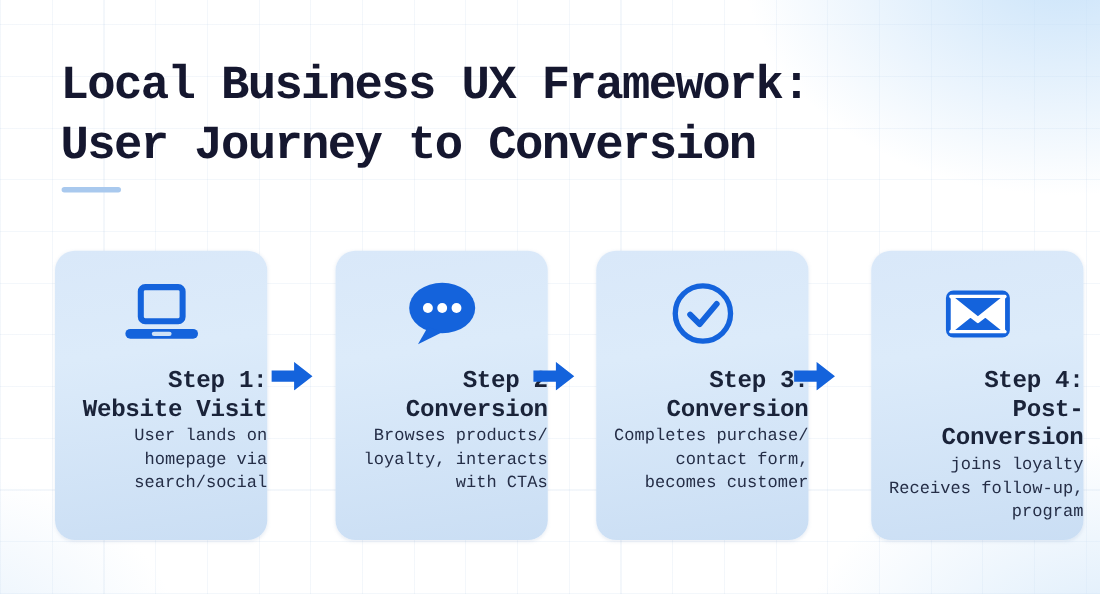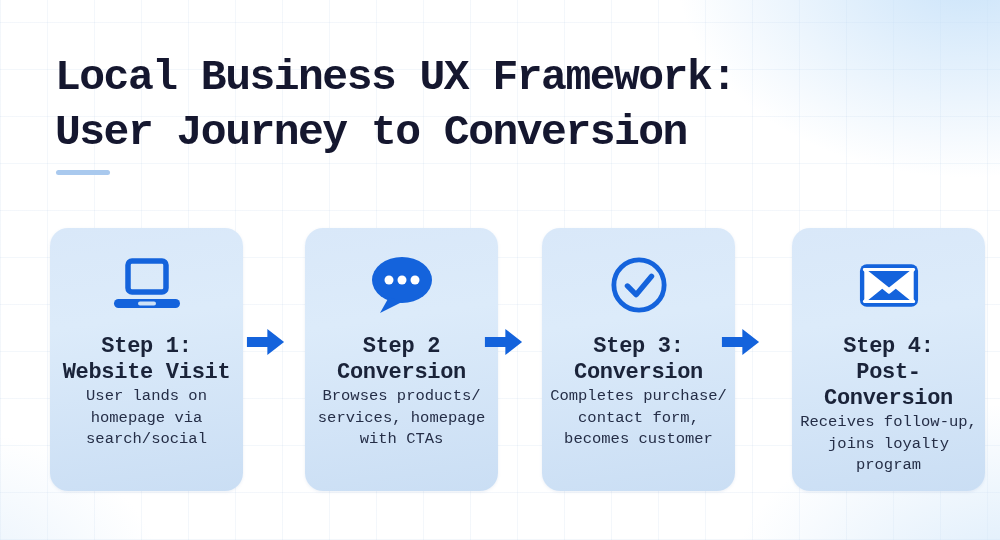--- a/index.html
+++ b/index.html
@@ -18,21 +18,21 @@
     position:absolute;left:55px;top:50px;margin:0;
     font-size:43px;line-height:55px;font-weight:bold;
     letter-spacing:-1.5px;color:#15172f;
   }
   .divider{
     position:absolute;left:56px;top:170px;width:54px;height:5px;
     background:#a9c9ee;border-radius:2.5px;
   }
   .card{
     position:absolute;top:228px;width:193px;height:263px;
-    border-radius:18px;text-align:center;
+    border-radius:18px;text-align:right;
     background:linear-gradient(172deg,#d9e8f9 0%,#dcebfa 35%,#cadef4 100%);
     box-shadow:0 1px 3px rgba(120,150,190,0.15);
   }
   .card.c1{left:50px}.card.c2{left:305px}.card.c3{left:542px}.card.c4{left:792px}
   .icon-wrap{
     height:58px;margin-top:28px;display:flex;
     align-items:center;justify-content:center;color:var(--accent,#1463DC);
   }
   .step-title{
     margin-top:20px;font-size:22px;line-height:26px;font-weight:bold;
@@ -90,21 +90,21 @@
         <circle cx="33" cy="26" r="4.5" fill="#ffffff"></circle>
         <circle cx="46" cy="26" r="4.5" fill="#ffffff"></circle>
       </svg>
     </div>
     <div class="step-title">
       <div>Step 2</div>
       <div>Conversion</div>
     </div>
     <div class="step-desc">
       <div>Browses products/</div>
-      <div>services, homepage</div>
+      <div>loyalty, interacts</div>
       <div>with CTAs</div>
     </div>
   </div>
 
   <div class="arrow a2">
     <svg width="39" height="26" viewBox="0 0 40 28">
         <path d="M0 8.5 H22 V0 L40 14 L22 28 V19.5 H0 Z" fill="currentColor"></path>
       </svg>
   </div>
 
@@ -139,19 +139,19 @@
         <rect x="6.5" y="7.5" width="51" height="33" rx="2" fill="#ffffff"></rect>
         <path d="M6.5 7.5 L32 28 L57.5 7.5 Z" fill="currentColor" stroke="#ffffff" stroke-width="3" stroke-linejoin="round"></path>
         <path d="M6.5 40.5 L25 25.5 L32 31 L39 25.5 L57.5 40.5 Z" fill="currentColor" stroke="#ffffff" stroke-width="3" stroke-linejoin="round"></path>
       </svg>
     </div>
     <div class="step-title">
       <div>Step 4:</div>
       <div>Post-Conversion</div>
     </div>
     <div class="step-desc">
+      <div>joins loyalty</div>
       <div>Receives follow-up,</div>
-      <div>joins loyalty</div>
       <div>program</div>
     </div>
   </div>
 
 </div>
 
 </body></html>

